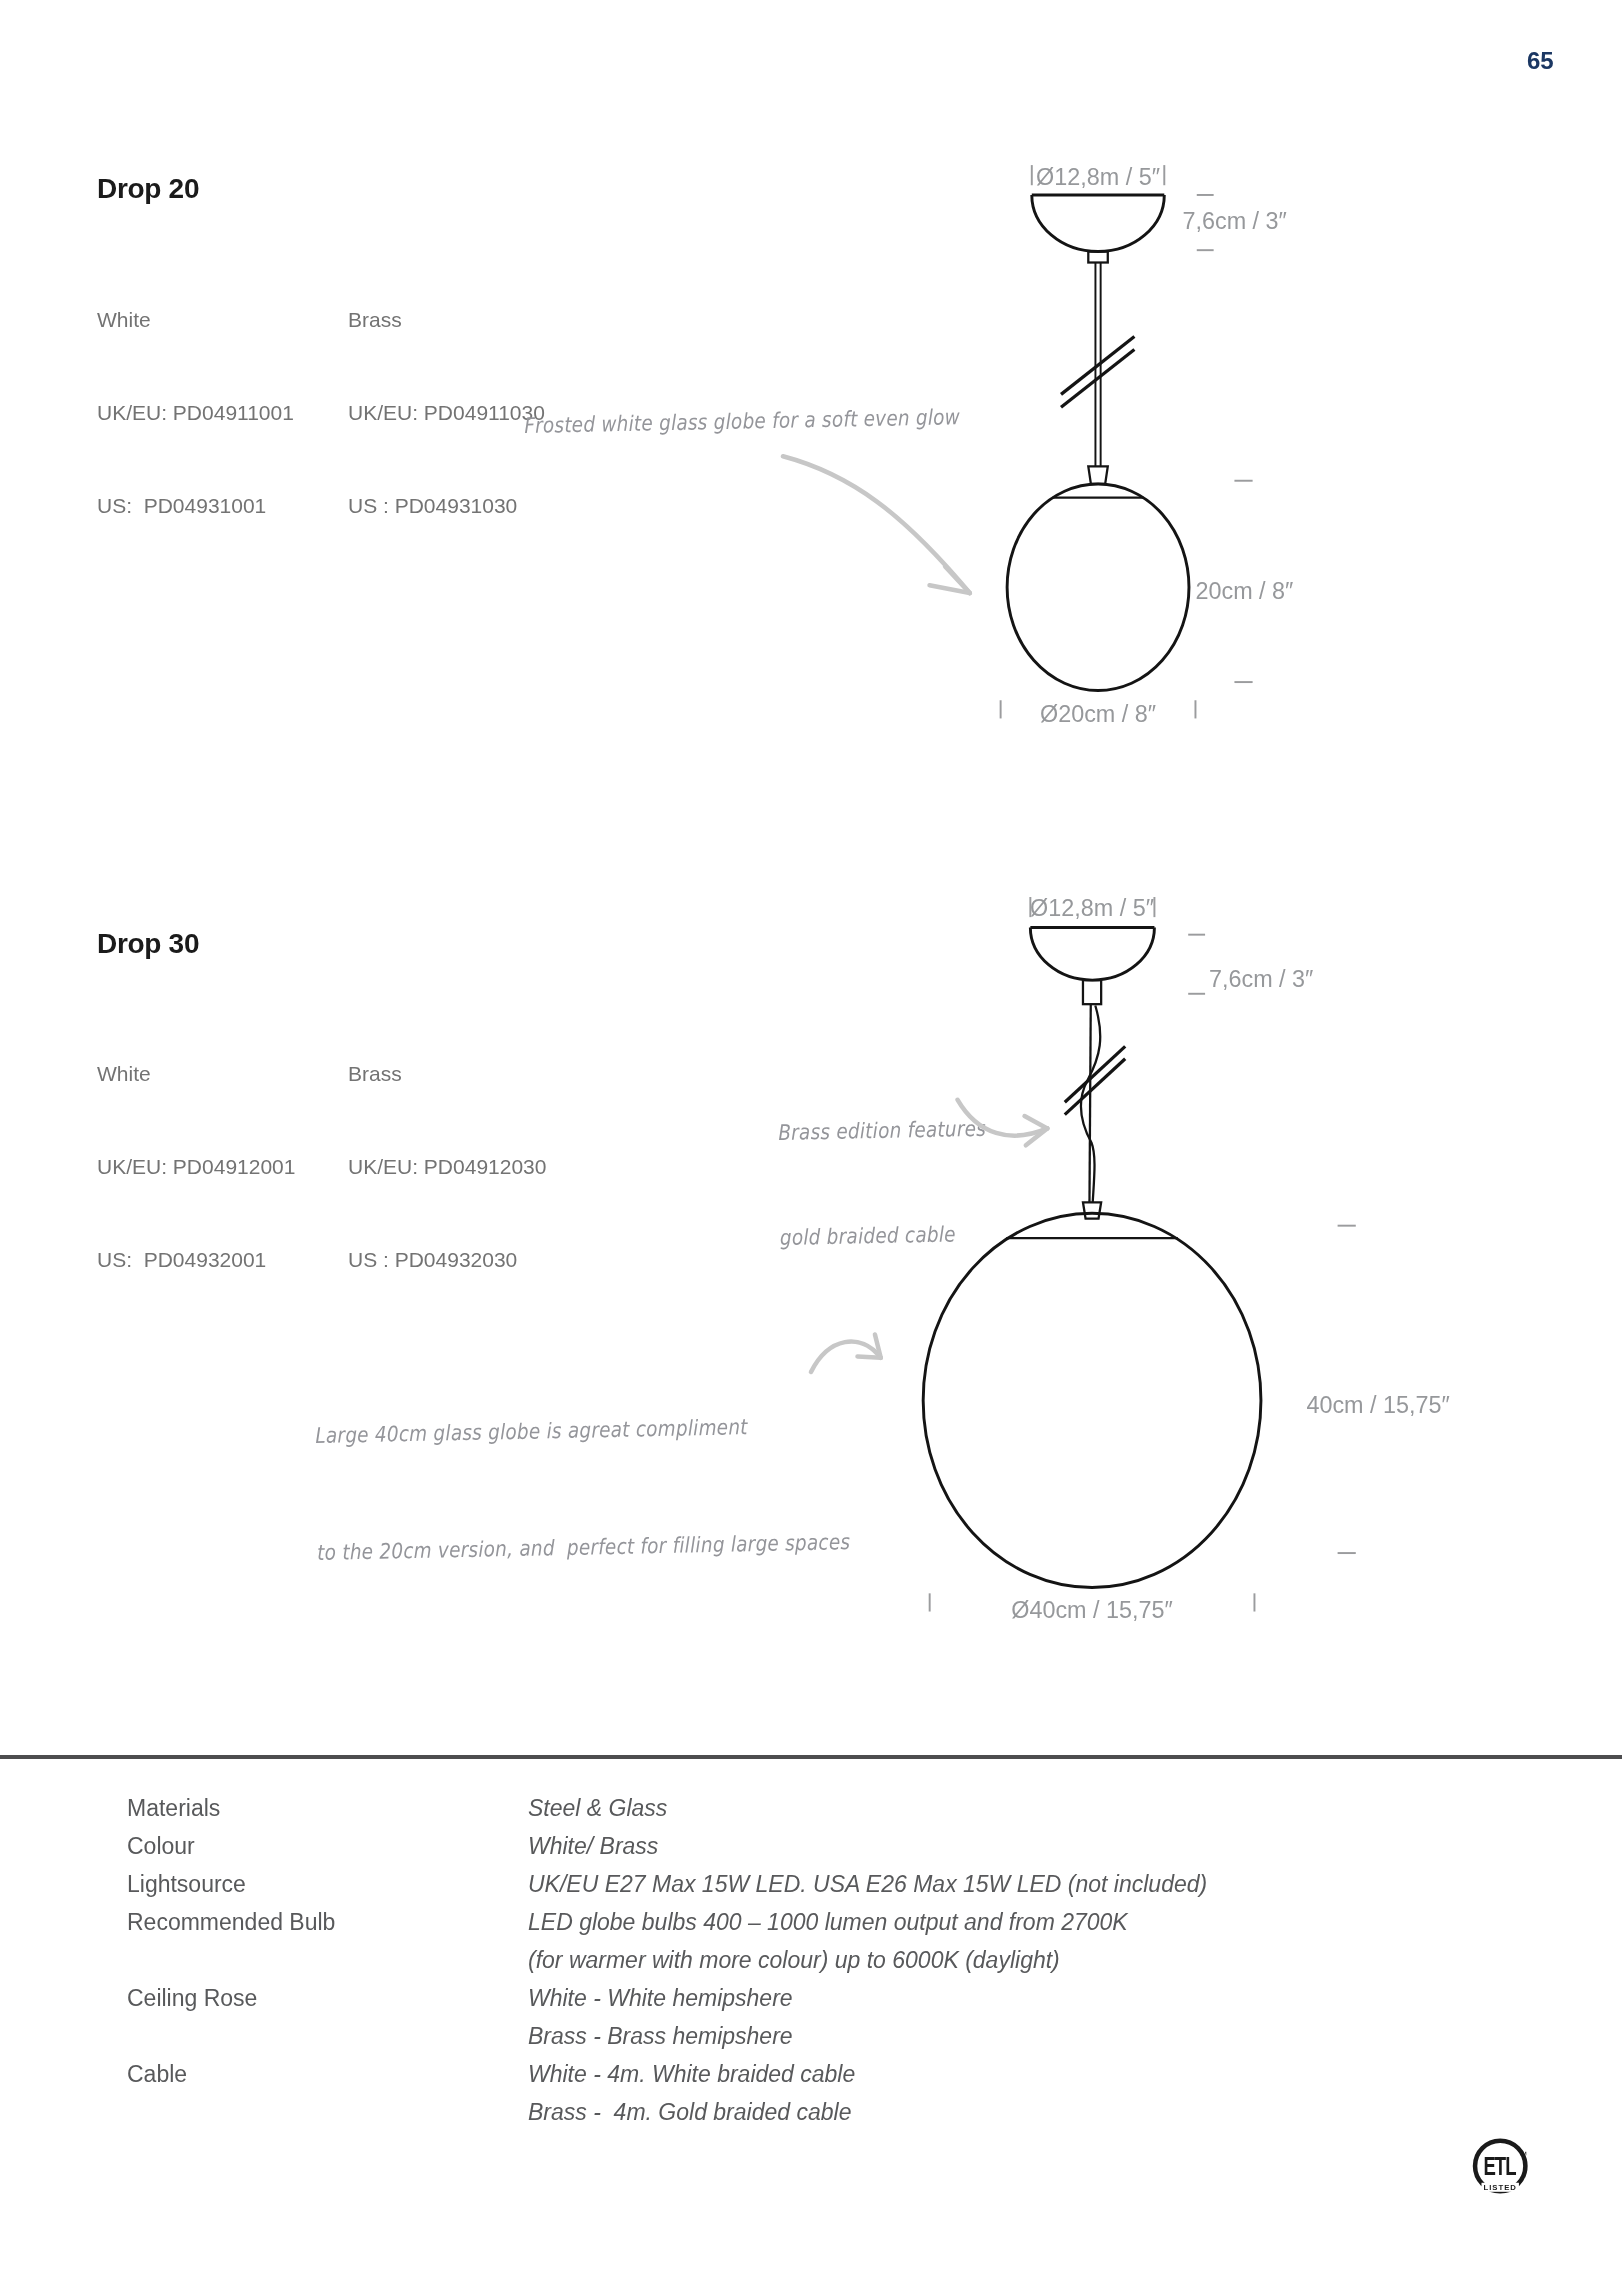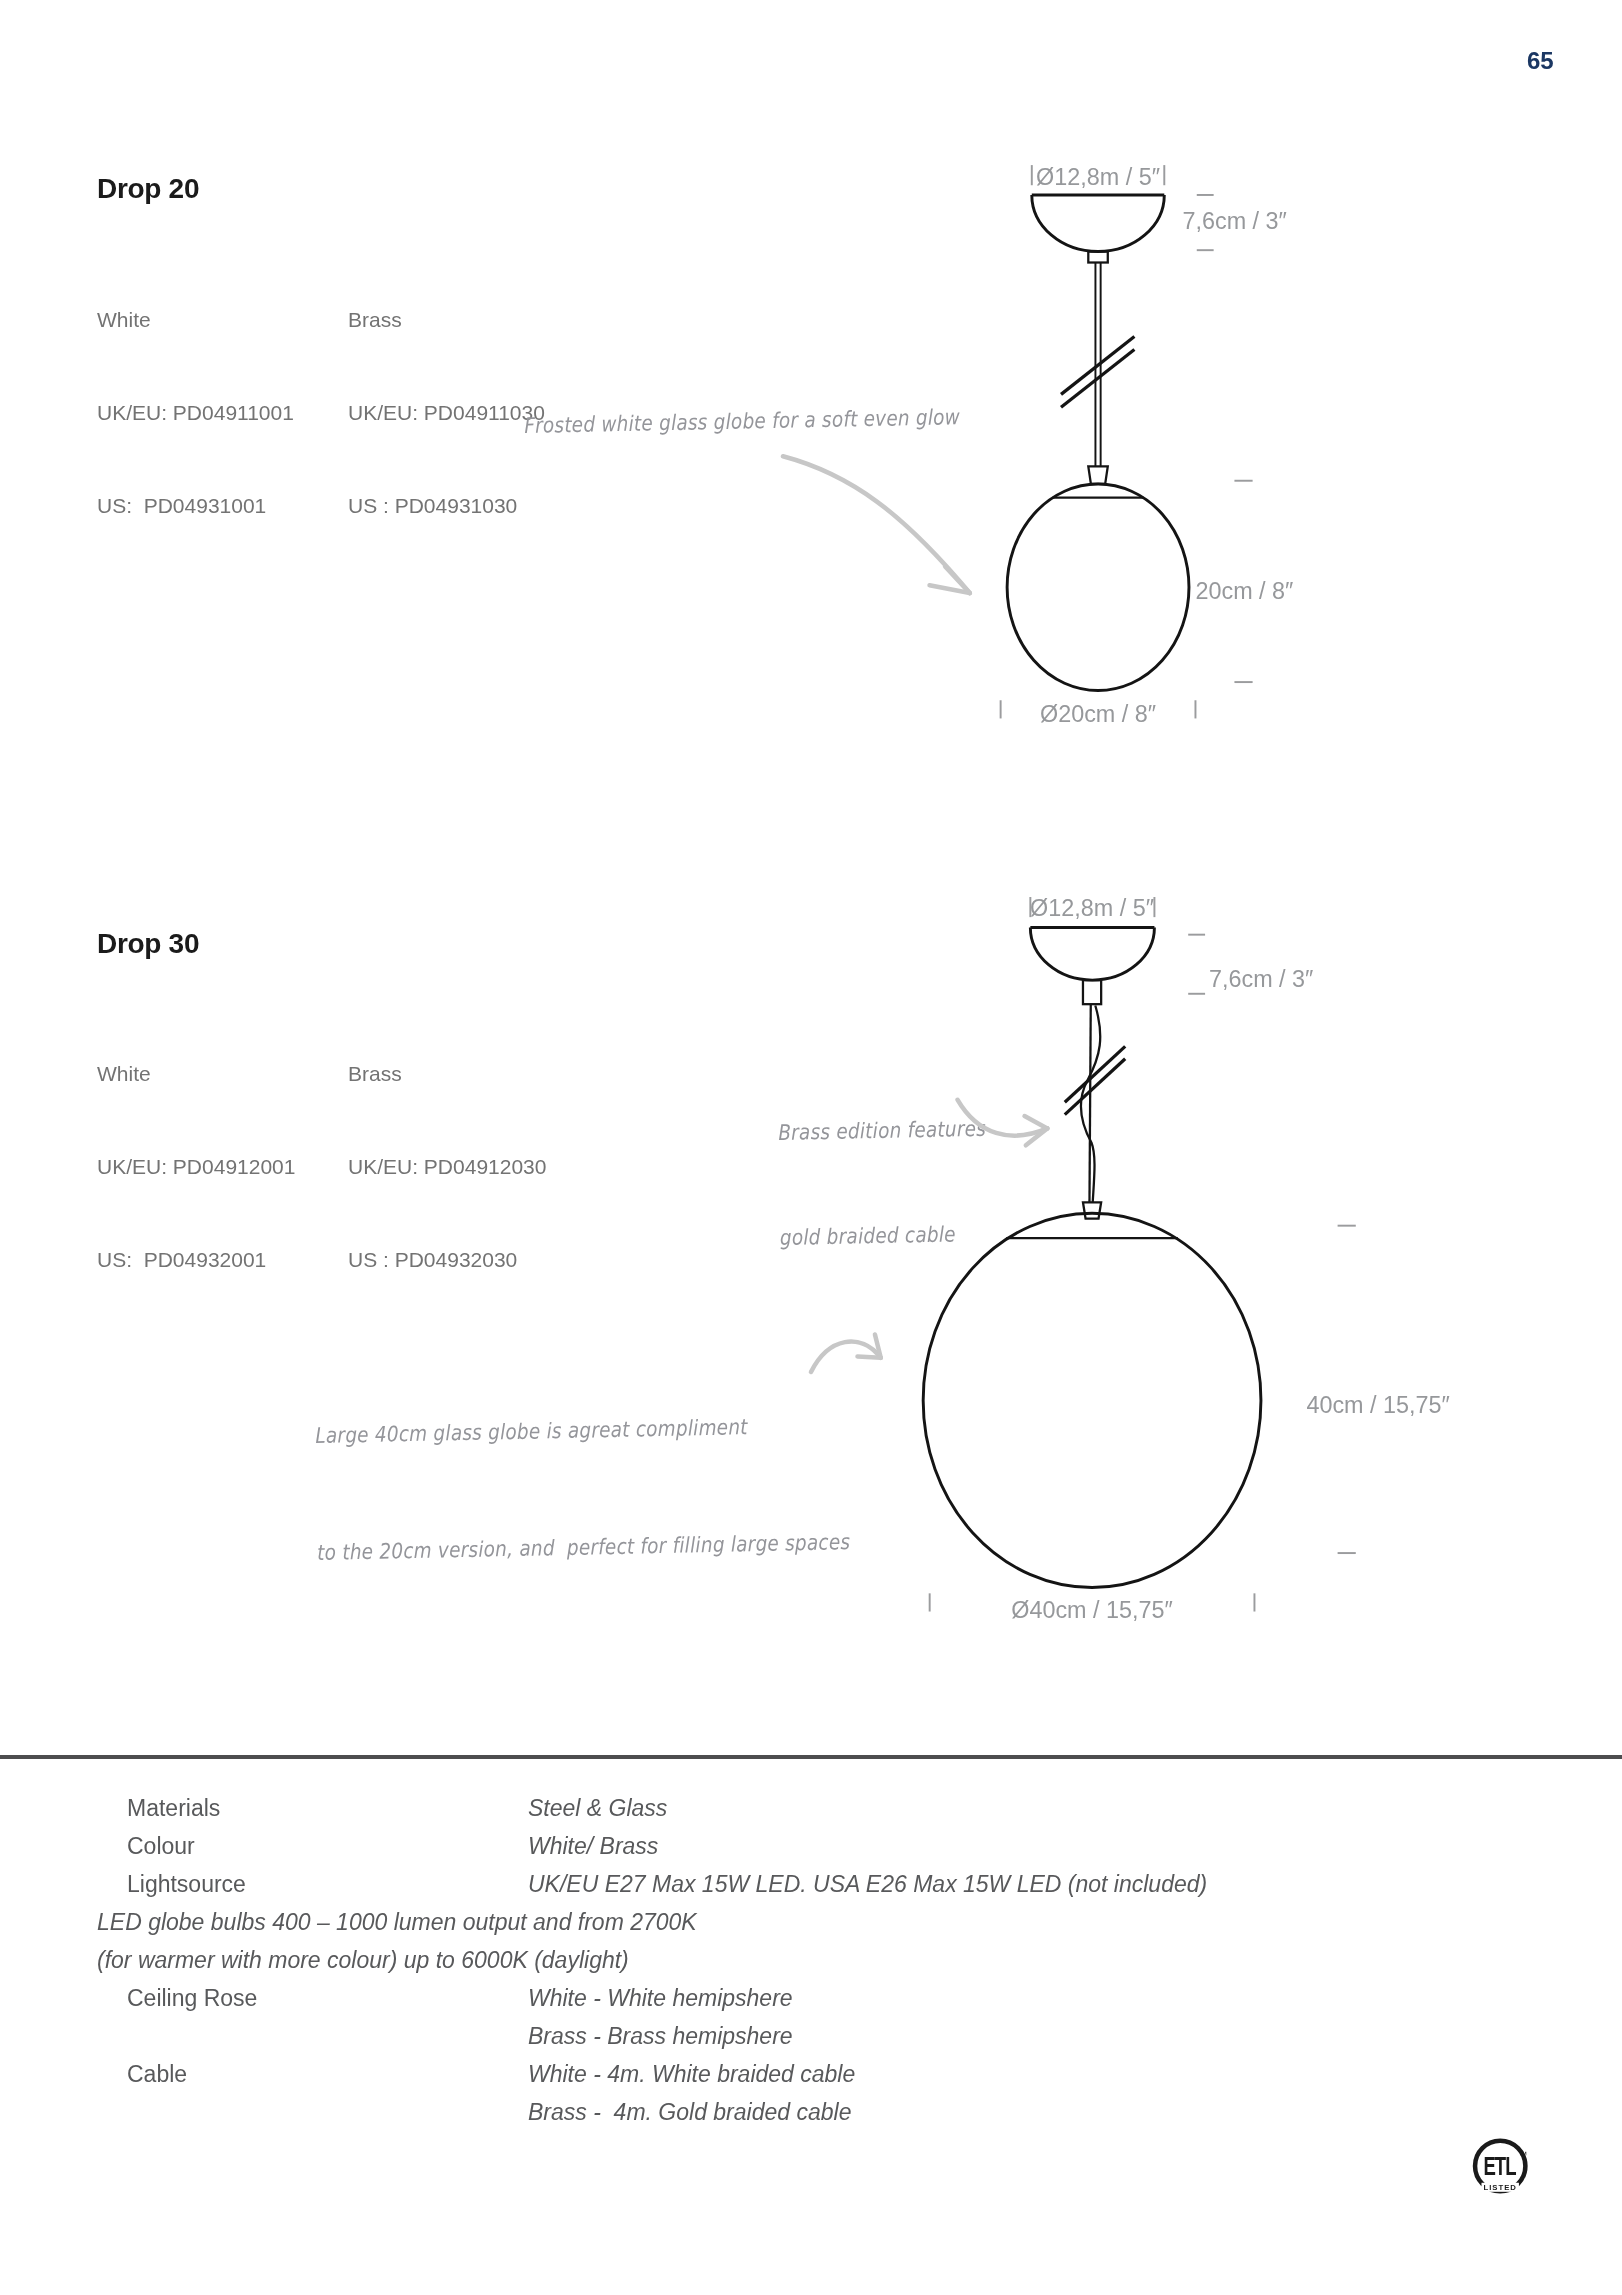--- a/index.html
+++ b/index.html
@@ -193,20 +193,21 @@
         <div class="spec-line">White/ Brass</div>
       </div>
   </div>
   <div class="spec-row">
     <div class="spec-label">Lightsource</div>
     <div class="spec-values">
         <div class="spec-line">UK/EU E27 Max 15W LED. USA E26 Max 15W LED (not included)</div>
       </div>
   </div>
   <div class="spec-row">
+    <div class="spec-label">Recommended Bulb</div>
     <div class="spec-values">
       <div class="spec-line">LED globe bulbs 400 – 1000 lumen output and from 2700K</div>
       <div class="spec-line">(for warmer with more colour) up to 6000K (daylight)</div>
     </div>
   </div>
   <div class="spec-row">
     <div class="spec-label">Ceiling Rose</div>
     <div class="spec-values">
       <div class="spec-line">White - White hemipshere</div>
       <div class="spec-line">Brass - Brass hemipshere</div>

